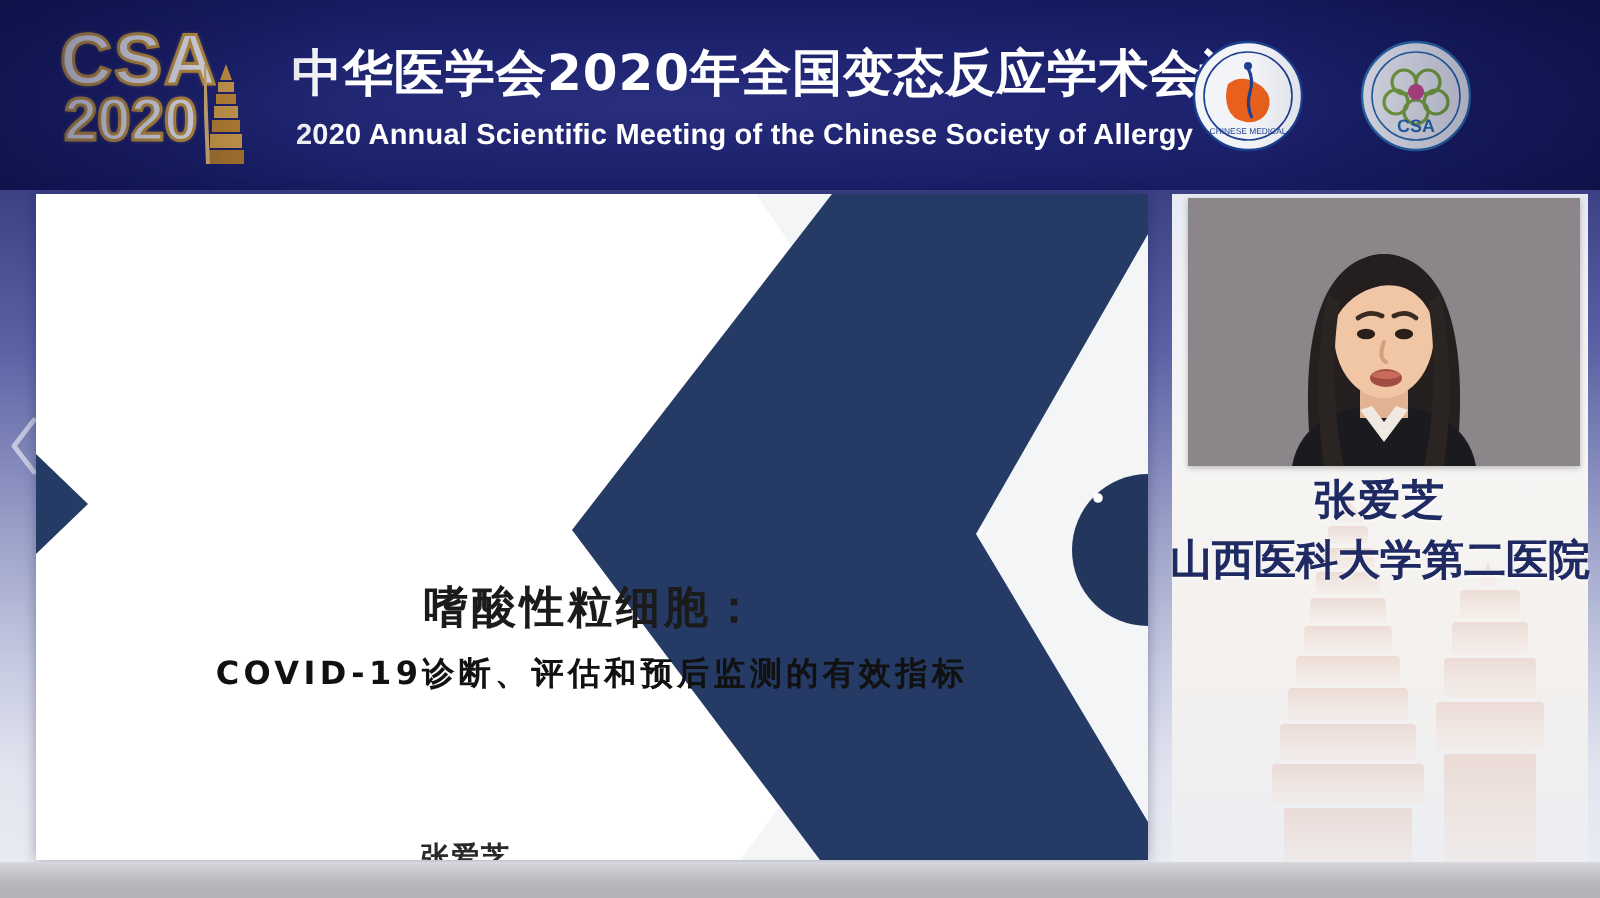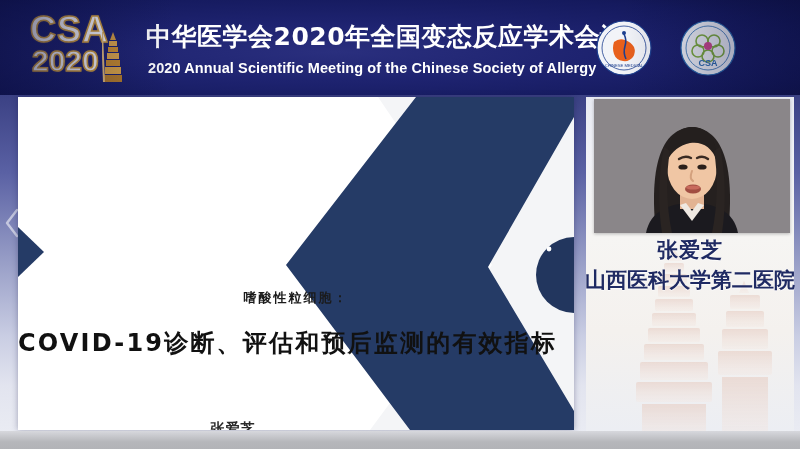--- a/index.html
+++ b/index.html
@@ -76,26 +76,26 @@
 
   
   .slide{
     position:absolute;left:18px;top:97px;width:556px;height:333px;
     background:#ffffff;overflow:hidden;
     box-shadow:0 0 6px rgba(20,24,70,.35);
   }
   .slide-shapes{position:absolute;inset:0;}
   .slide .title1{
     position:absolute;left:0;top:192px;width:556px;text-align:center;
-    font-size:13px;font-weight:bold;color:#1b1b1b;letter-spacing:2px;
+    font-size:22px;font-weight:bold;color:#1b1b1b;letter-spacing:2px;
     font-family:"DejaVu Sans","Liberation Sans",sans-serif;
   }
   .slide .title2{
-    position:absolute;left:0;top:230px;width:556px;text-align:left;
-    font-size:24px;font-weight:bold;color:#111111;letter-spacing:2.2px;
+    position:absolute;left:0;top:230px;width:556px;text-align:center;
+    font-size:16px;font-weight:bold;color:#111111;letter-spacing:2.2px;
     font-family:"DejaVu Sans","Liberation Sans",sans-serif;
   }
   .slide .author{
     position:absolute;left:0;top:323px;width:430px;text-align:center;
     font-size:14px;font-weight:bold;color:#2a2a2a;letter-spacing:1px;
     font-family:"DejaVu Sans","Liberation Sans",sans-serif;
   }
 
   
   .right-col{

